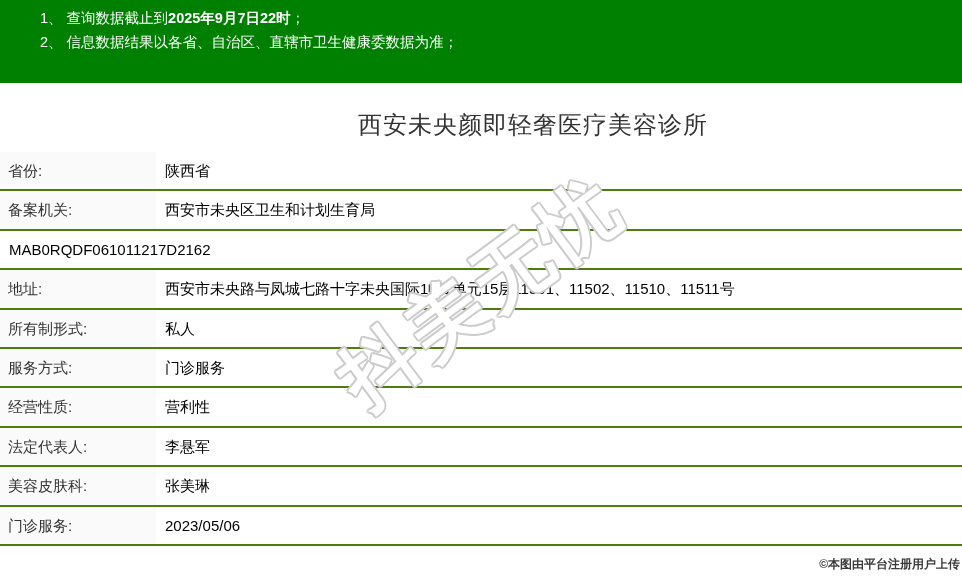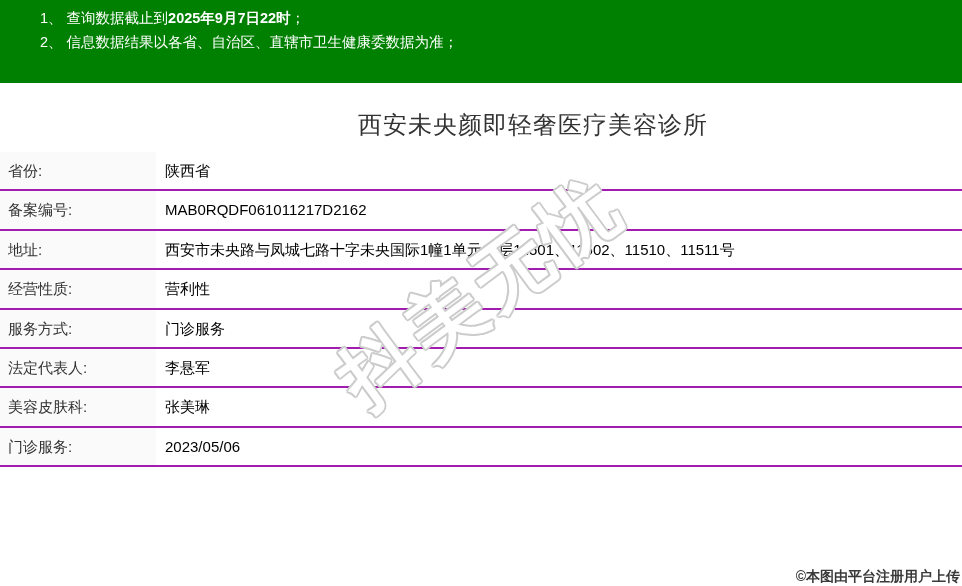--- a/index.html
+++ b/index.html
@@ -41,21 +41,21 @@
     letter-spacing: 1px;
   }
   
   .info-table {
     margin-top: 11px;
     width: 100%;
   }
   .info-row {
     display: flex;
     height: 39.4px;
-    border-bottom: 2px solid #a21caf;
+    border-bottom: 2px solid #4d7c0f;
     align-items: stretch;
   }
   .info-label {
     width: 156px;
     background: #fafafa;
     padding-left: 8px;
     font-size: 15px;
     line-height: 37.4px;
     color: #333;
     flex: 0 0 156px;
@@ -89,22 +89,22 @@
       1.4px 1.4px 0 #cccccc, -1.4px -1.4px 0 #cccccc,
       1.4px -1.4px 0 #cccccc, -1.4px 1.4px 0 #cccccc;
     z-index: 5;
     pointer-events: none;
     white-space: nowrap;
   }
   
   .attribution {
     position: absolute;
     right: 2px;
-    bottom: 0px;
-    font-size: 14px;
+    bottom: 13px;
+    font-size: 12px;
     font-weight: bold;
     color: #3a3a3a;
     text-shadow:
       1px 0 0 #ffffff, -1px 0 0 #ffffff,
       0 1px 0 #ffffff, 0 -1px 0 #ffffff,
       1px 1px 0 #ffffff, -1px -1px 0 #ffffff,
       1px -1px 0 #ffffff, -1px 1px 0 #ffffff;
     z-index: 6;
     white-space: nowrap;
   }
@@ -124,34 +124,41 @@
   </div>
 
   <h1 class="title">西安未央颜即轻奢医疗美容诊所</h1>
 
   <div class="info-table">
     <div class="info-row">
       <div class="info-label">省份:</div>
       <div class="info-value">陕西省</div>
     </div>
     <div class="info-row">
-      <div class="info-label">备案编号:</div>
+      <div class="info-label">备案机关:</div>
+      <div class="info-value">西安市未央区卫生和计划生育局</div>
+    </div>
+    <div class="info-row">
       <div class="info-value">MAB0RQDF061011217D2162</div>
     </div>
     <div class="info-row">
       <div class="info-label">地址:</div>
       <div class="info-value">西安市未央路与凤城七路十字未央国际1幢1单元15层11501、11502、11510、11511号</div>
     </div>
     <div class="info-row">
-      <div class="info-label">经营性质:</div>
-      <div class="info-value">营利性</div>
+      <div class="info-label">所有制形式:</div>
+      <div class="info-value">私人</div>
     </div>
     <div class="info-row">
       <div class="info-label">服务方式:</div>
       <div class="info-value">门诊服务</div>
+    </div>
+    <div class="info-row">
+      <div class="info-label">经营性质:</div>
+      <div class="info-value">营利性</div>
     </div>
     <div class="info-row">
       <div class="info-label">法定代表人:</div>
       <div class="info-value">李悬军</div>
     </div>
     <div class="info-row">
       <div class="info-label">美容皮肤科:</div>
       <div class="info-value">张美琳</div>
     </div>
     <div class="info-row">

